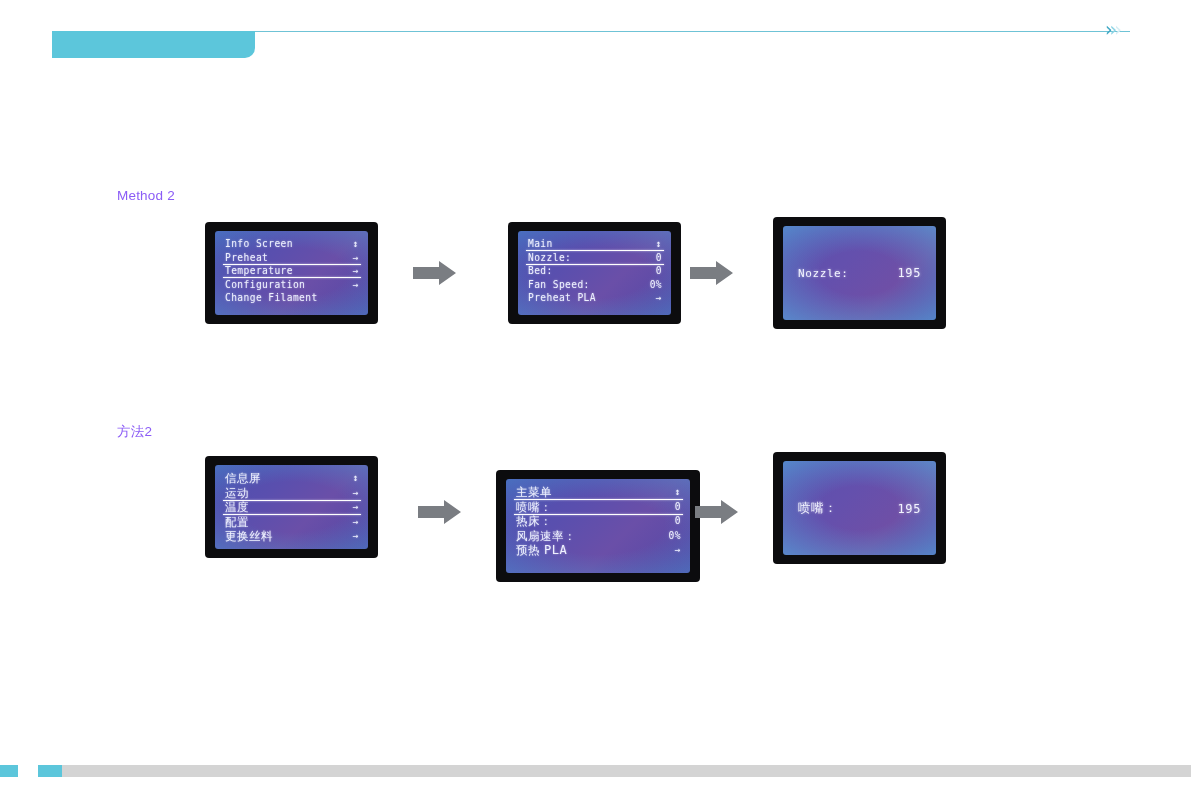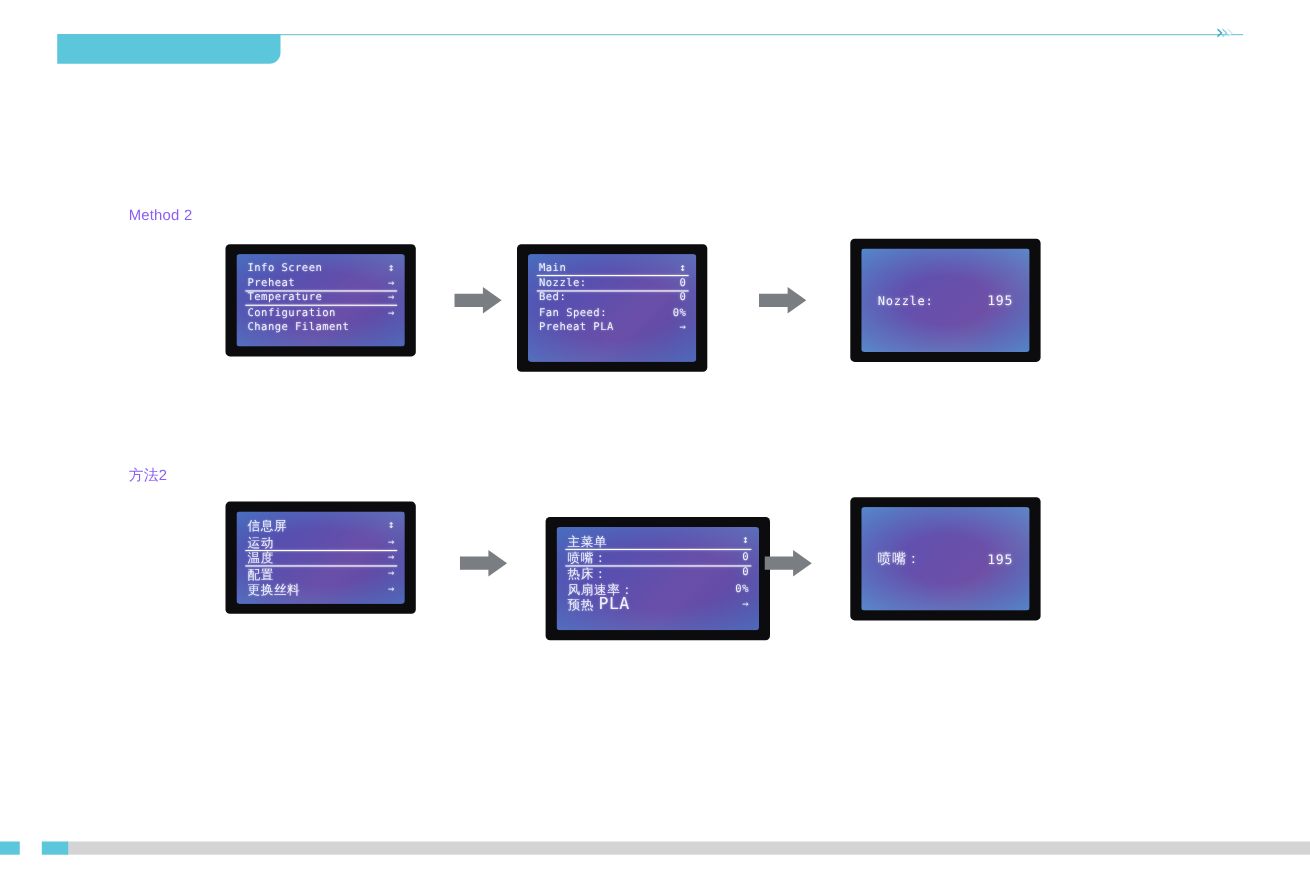--- a/index.html
+++ b/index.html
@@ -103,21 +103,21 @@
   }
 
   
   .bezel {
     position: absolute;
     background: #0c0c0e;
     border-radius: 4px;
     padding: 9px 10px;
   }
   .bezel.b1 { left: 205px; top: 34px;  width: 173px; height: 102px; }
-  .bezel.b2 { left: 470px; top: 34px;  width: 173px; height: 116px; }
+  .bezel.b2 { left: 508px; top: 34px;  width: 173px; height: 102px; }
   .bezel.b3 { left: 773px; top: 29px;  width: 173px; height: 112px; }
 
   .row2 .bezel.b1 { left: 205px; top: 33px;  width: 173px; height: 102px; }
   .row2 .bezel.b2 { left: 496px; top: 47px;  width: 204px; height: 112px; }
   .row2 .bezel.b3 { left: 773px; top: 29px;  width: 173px; height: 112px; }
 
   
   .lcd {
     position: relative;
     width: 100%;
@@ -161,21 +161,20 @@
     line-height: 13.6px;
     padding: 0 2px;
     white-space: nowrap;
   }
   .menu-row.cn {
     font-family: "DejaVu Sans", sans-serif;
     font-size: 11.5px;
     height: 14.6px;
     line-height: 14.6px;
     letter-spacing: 0.5px;
-    align-items: flex-end;
   }
   .menu-row.selected::before {
     content: "";
     position: absolute;
     left: 0; right: 0; top: -0.5px;
     height: 1px;
     background: #ffffff;
     box-shadow: 0 0 2px rgba(255,255,255,0.8);
   }
   .menu-row.selected::after {
@@ -186,21 +185,21 @@
     background: #ffffff;
     box-shadow: 0 0 2px rgba(255,255,255,0.8);
   }
   .menu-label { }
   .menu-value {
     font-family: "DejaVu Sans Mono", monospace;
     font-size: 9.6px;
   }
   .menu-row .suffix-mixed {
     font-family: "DejaVu Sans Mono", monospace;
-    font-size: 15px;
+    font-size: 12px;
     margin-left: 4px;
   }
 
   
   .readout {
     position: absolute;
     left: 0; right: 0;
     top: 50%;
     transform: translateY(-50%);
     display: flex;

